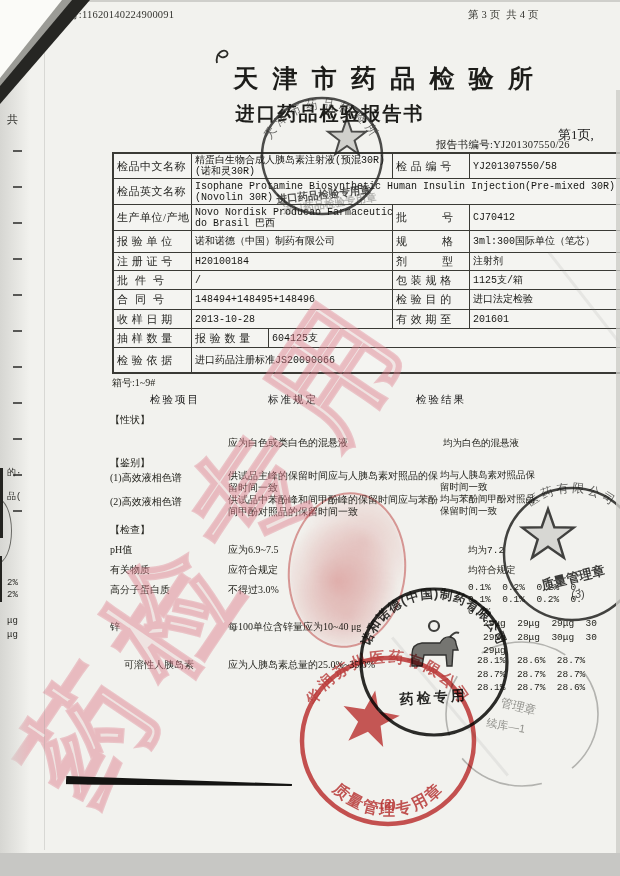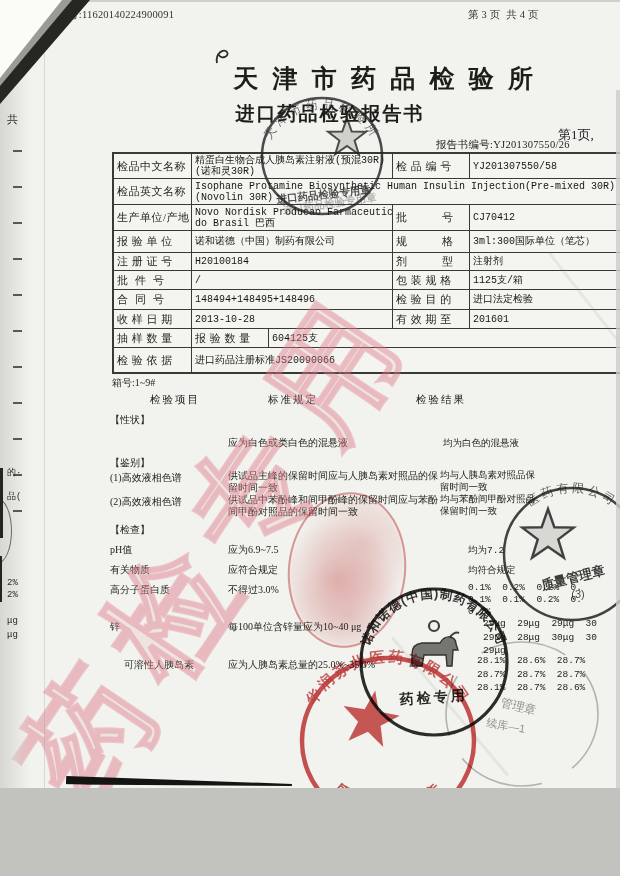--- a/index.html
+++ b/index.html
@@ -1,17 +1,17 @@
 <!DOCTYPE html>
 <html><head>
 <meta charset="utf-8">
 <style>
   html,body{margin:0;padding:0}
   body{background:#c2c2bf;font-family:"Liberation Serif","DejaVu Serif",serif}
-  .page{position:relative;width:620px;height:788px;background:#f2f2ee;overflow:hidden}
+  .page{position:relative;width:620px;height:876px;background:#f2f2ee;overflow:hidden}
   .abs{position:absolute}
   .hdr{font-size:10.5px;color:#34342f;letter-spacing:.2px;white-space:pre}
   .title{font-size:25px;font-weight:700;letter-spacing:4px;color:#1d1d1a;text-align:center;white-space:pre}
   .subtitle{font-size:19px;font-weight:700;letter-spacing:2px;color:#1d1d1a;text-align:center;white-space:pre}
   .note{font-size:13px;color:#222;white-space:pre}
   .repno{font-size:10.5px;color:#1d1d1a;letter-spacing:.3px;white-space:pre}
   
   .itable{position:absolute;left:112px;top:152px;width:508px;border:2px solid #3a3a35;border-right:none;background:rgba(250,250,246,.35)}
   .irow{display:flex;border-top:1.2px solid #3a3a35}
   .irow:first-child{border-top:none}

